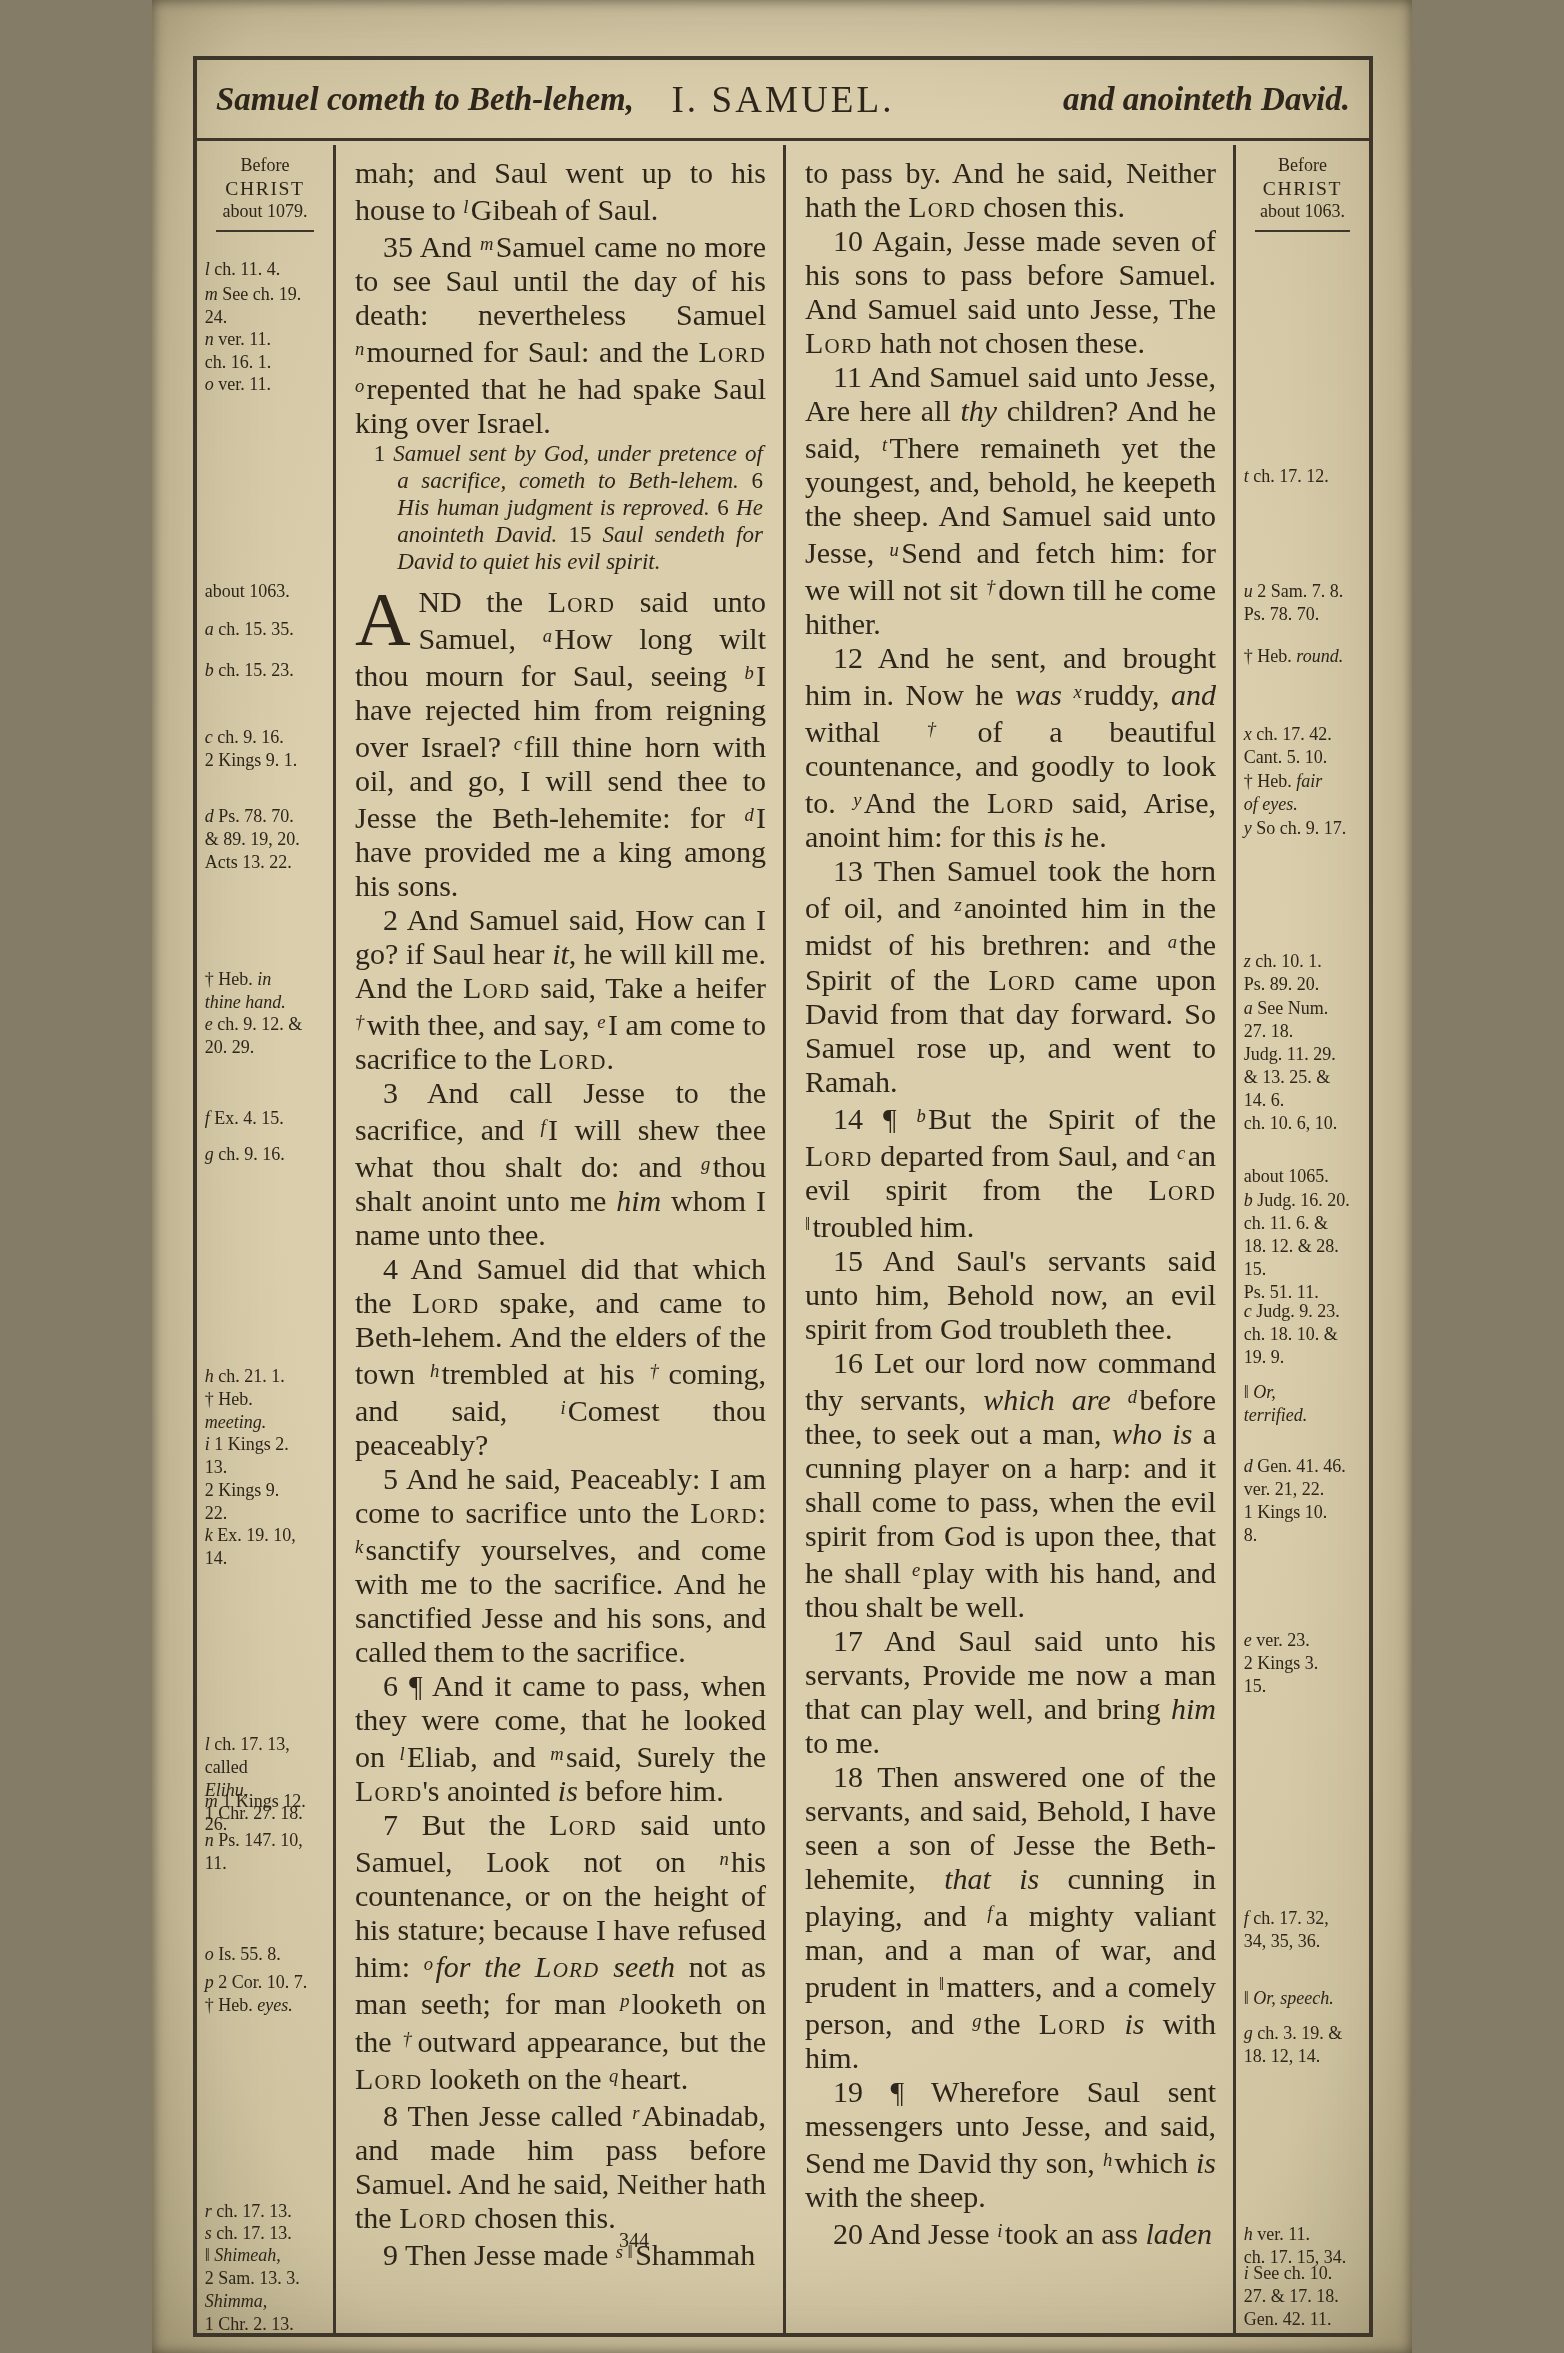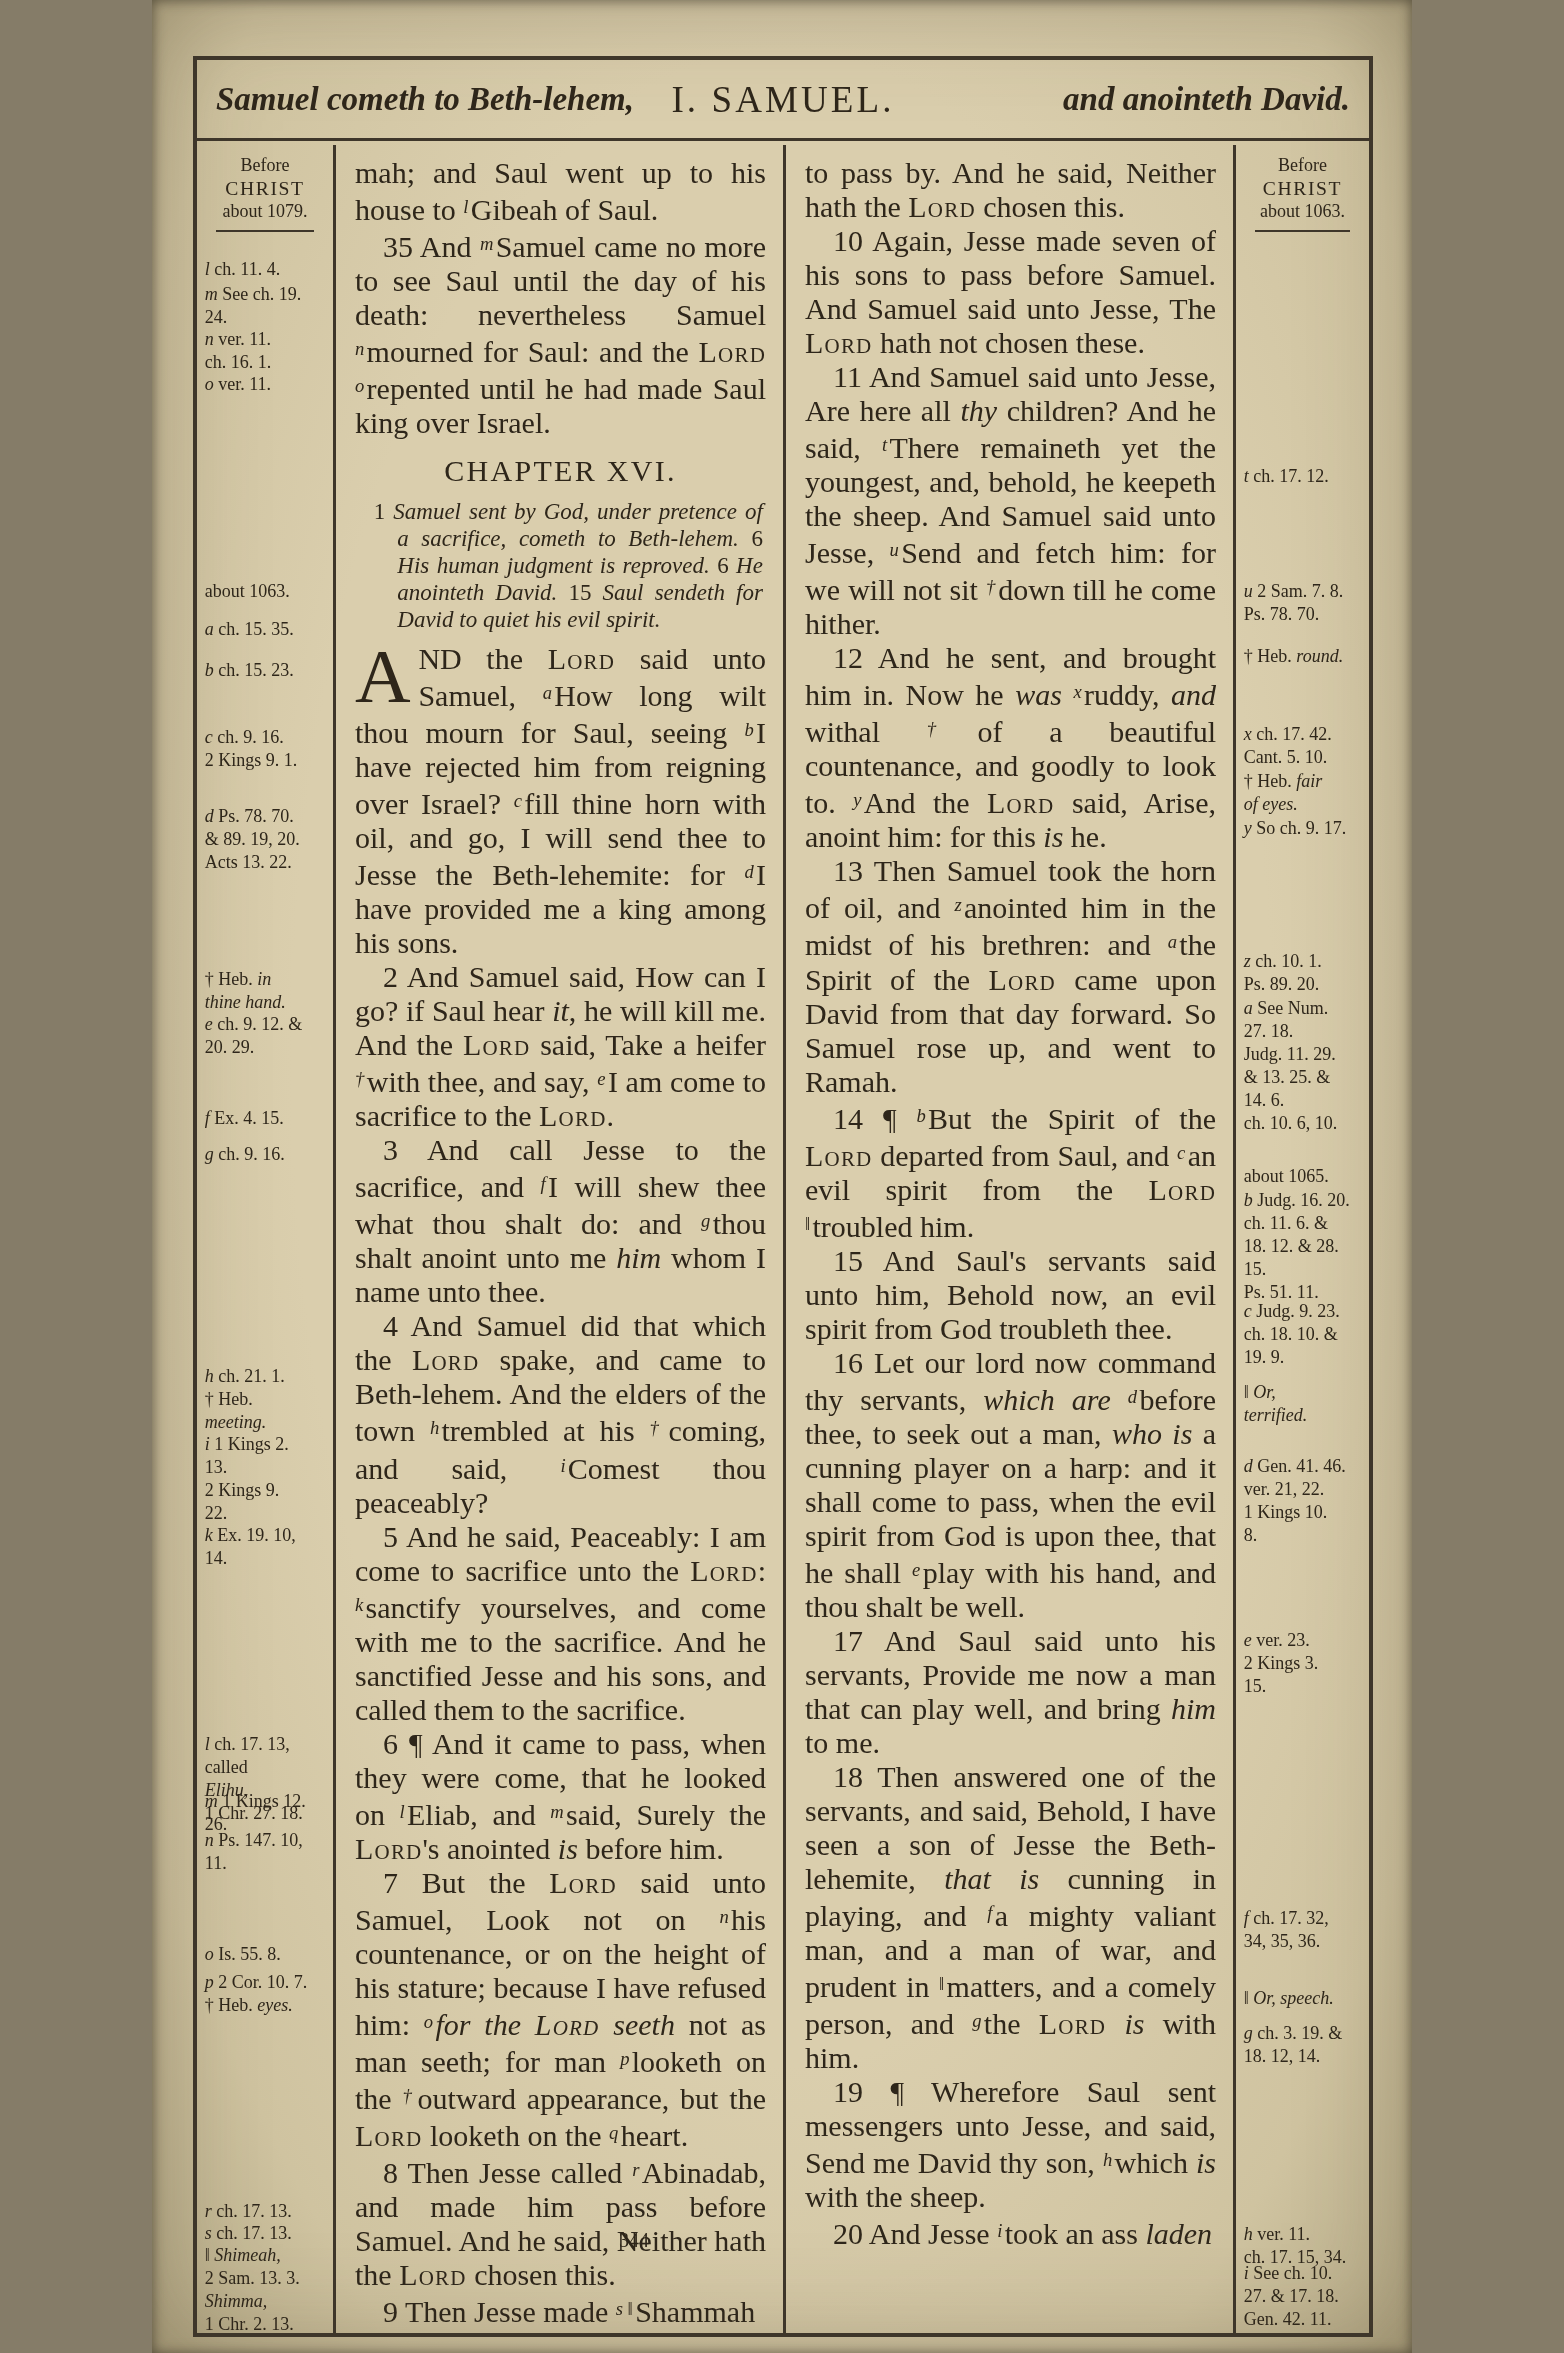--- a/index.html
+++ b/index.html
@@ -83,22 +83,21 @@
           <div class="note" style="top: 1757px; margin-top: 41px;"><span class="rs-m">o</span><span> Is. 55. 8.</span></div>
           <div class="note" style="top: 1826px;"><span class="rs-m">p</span><span> 2 Cor. 10. 7.</span></div>
           <div class="note" style="top: 1849px;"><span>† Heb. </span><span class="rs-i">eyes.</span></div>
           <div class="note" style="top: 2055px;"><span class="rs-m">r</span><span> ch. 17. 13.</span></div>
           <div class="note" style="top: 2077px;"><span class="rs-m">s</span><span> ch. 17. 13.</span></div>
           <div class="note" style="top: 2099px;"><span>‖ </span><span class="rs-i">Shimeah,</span><br><span>2 Sam. 13. 3.</span><br><span class="rs-i">Shimma,</span><br><span>1 Chr. 2. 13.</span></div>
         </aside>
 
       <div class="text-col" id="left-col">
           <p class="para cont"><span>mah; and Saul went up to his house to </span><span class="rs-r">l</span><span>Gibeah of Saul.</span></p>
-          <p class="para verse"><span>35 And </span><span class="rs-r">m</span><span>Samuel came no more to see Saul until the day of his death: nevertheless Samuel </span><span class="rs-r">n</span><span>mourned for Saul: and the </span><span class="rs-sc">Lord</span><span> </span><span class="rs-r">o</span><span>repented until he had made Saul king over Israel.</span></p>
-          <p class="chapheading"><span>CHAPTER XVI.</span></p>
+          <p class="para verse"><span>35 And </span><span class="rs-r">m</span><span>Samuel came no more to see Saul until the day of his death: nevertheless Samuel </span><span class="rs-r">n</span><span>mourned for Saul: and the </span><span class="rs-sc">Lord</span><span> </span><span class="rs-r">o</span><span>repented that he had spake Saul king over Israel.</span></p>
           <p class="summary"><span>1 </span><span class="rs-i">Samuel sent by God, under pretence of a sacrifice, cometh to Beth-lehem. </span><span>6 </span><span class="rs-i">His human judgment is reproved. </span><span>6 </span><span class="rs-i">He anointeth David. </span><span>15 </span><span class="rs-i">Saul sendeth for David to quiet his evil spirit.</span></p>
           <p class="para dp"><span class="dropcap">A</span><span>ND the </span><span class="rs-sc">Lord</span><span> said unto Samuel, </span><span class="rs-r">a</span><span>How long wilt thou mourn for Saul, seeing </span><span class="rs-r">b</span><span>I have rejected him from reigning over Israel? </span><span class="rs-r">c</span><span>fill thine horn with oil, and go, I will send thee to Jesse the Beth-lehemite: for </span><span class="rs-r">d</span><span>I have provided me a king among his sons.</span></p>
           <p class="para verse"><span>2 And Samuel said, How can I go? if Saul hear </span><span class="rs-i">it</span><span>, he will kill me. And the </span><span class="rs-sc">Lord</span><span> said, Take a heifer </span><span class="rs-r">†</span><span>with thee, and say, </span><span class="rs-r">e</span><span>I am come to sacrifice to the </span><span class="rs-sc">Lord</span><span>.</span></p>
           <p class="para verse"><span>3 And call Jesse to the sacrifice, and </span><span class="rs-r">f</span><span>I will shew thee what thou shalt do: and </span><span class="rs-r">g</span><span>thou shalt anoint unto me </span><span class="rs-i">him</span><span> whom I name unto thee.</span></p>
           <p class="para verse"><span>4 And Samuel did that which the </span><span class="rs-sc">Lord</span><span> spake, and came to Beth-lehem. And the elders of the town </span><span class="rs-r">h</span><span>trembled at his </span><span class="rs-r">†</span><span>coming, and said, </span><span class="rs-r">i</span><span>Comest thou peaceably?</span></p>
           <p class="para verse"><span>5 And he said, Peaceably: I am come to sacrifice unto the </span><span class="rs-sc">Lord</span><span>: </span><span class="rs-r">k</span><span>sanctify yourselves, and come with me to the sacrifice. And he sanctified Jesse and his sons, and called them to the sacrifice.</span></p>
           <p class="para verse"><span>6 ¶ And it came to pass, when they were come, that he looked on </span><span class="rs-r">l</span><span>Eliab, and </span><span class="rs-r">m</span><span>said, Surely the </span><span class="rs-sc">Lord</span><span>'s anointed </span><span class="rs-i">is</span><span> before him.</span></p>
           <p class="para verse"><span>7 But the </span><span class="rs-sc">Lord</span><span> said unto Samuel, Look not on </span><span class="rs-r">n</span><span>his countenance, or on the height of his stature; because I have refused him: </span><span class="rs-r">o</span><span class="rs-i">for the </span><span class="rs-isc">Lord</span><span class="rs-i"> seeth</span><span> not as man seeth; for man </span><span class="rs-r">p</span><span>looketh on the </span><span class="rs-r">†</span><span>outward appearance, but the </span><span class="rs-sc">Lord</span><span> looketh on the </span><span class="rs-r">q</span><span>heart.</span></p>
           <p class="para verse"><span>8 Then Jesse called </span><span class="rs-r">r</span><span>Abinadab, and made him pass before Samuel. And he said, Neither hath the </span><span class="rs-sc">Lord</span><span> chosen this.</span></p>
           <p class="para verse"><span>9 Then Jesse made </span><span class="rs-r">s ‖</span><span>Shammah</span></p>

